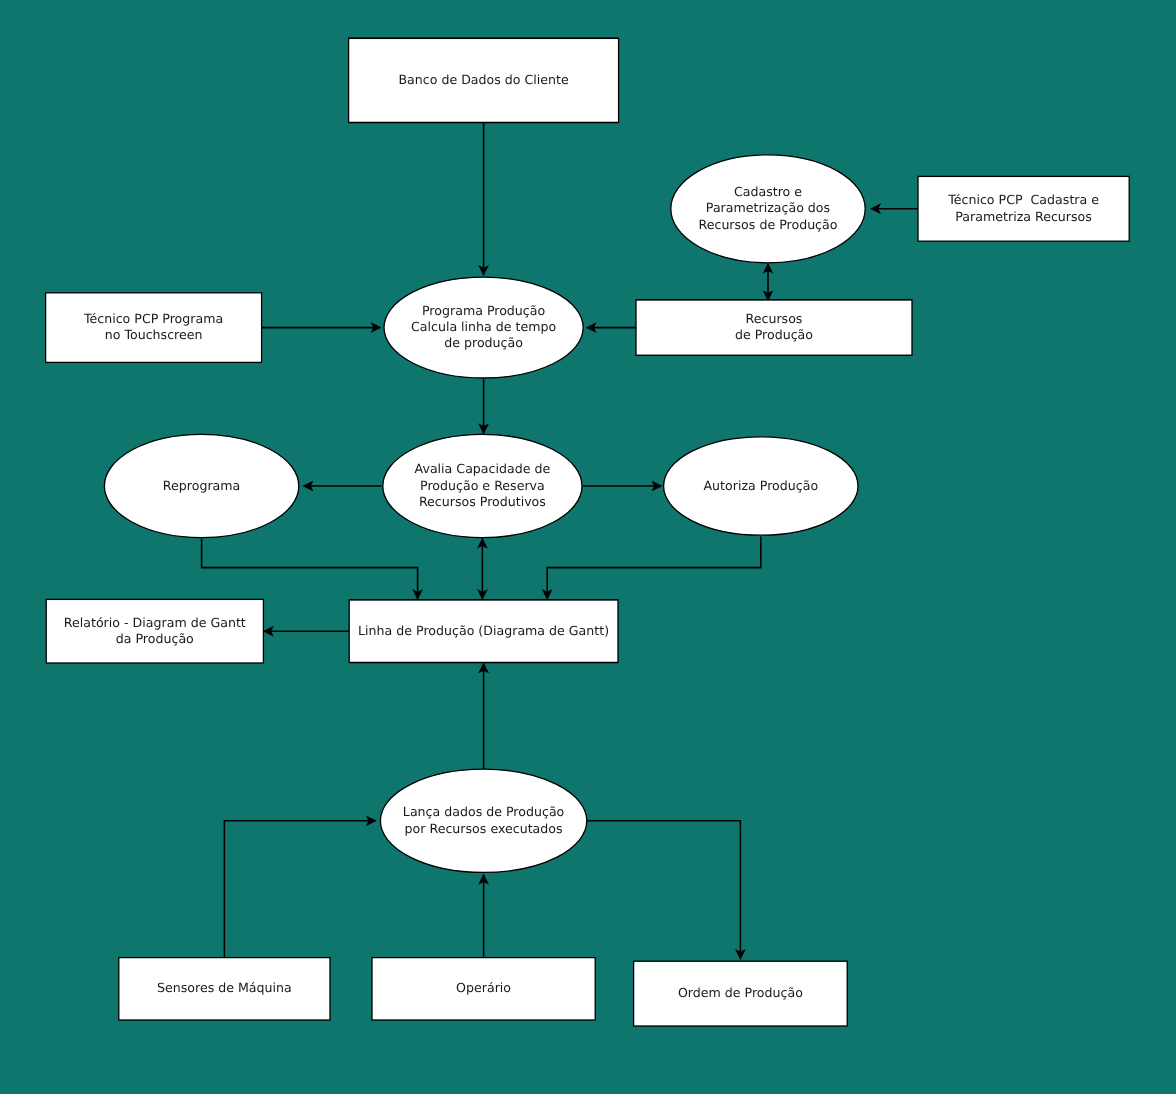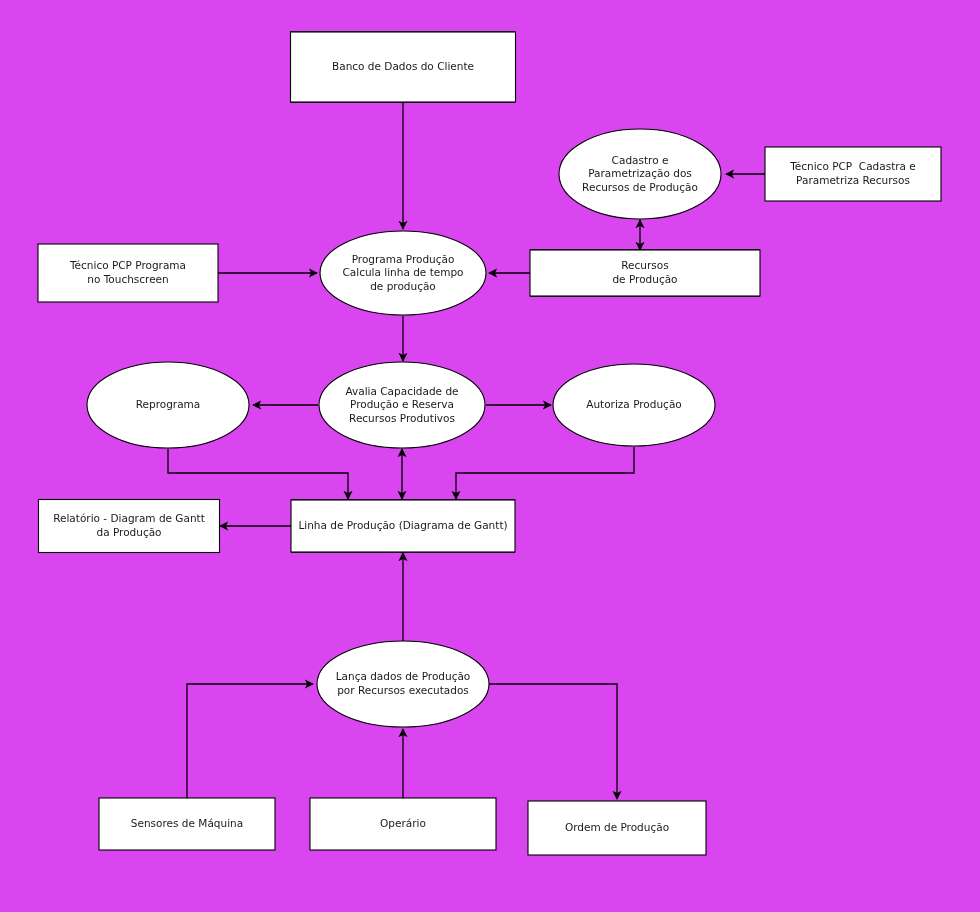--- a/index.html
+++ b/index.html
@@ -7,21 +7,21 @@
     padding: 0;
     background: #ffffff;
   }
   body {
     font-family: "DejaVu Sans", sans-serif;
   }
   #diagram-root {
     position: relative;
     width: 980px;
     height: 912px;
-    background: #d946ef;
+    background: #0f766e;
     overflow: hidden;
   }
   svg.canvas {
     position: absolute;
     left: 0;
     top: 0;
     width: 980px;
     height: 912px;
   }
   .shape-stroke {

